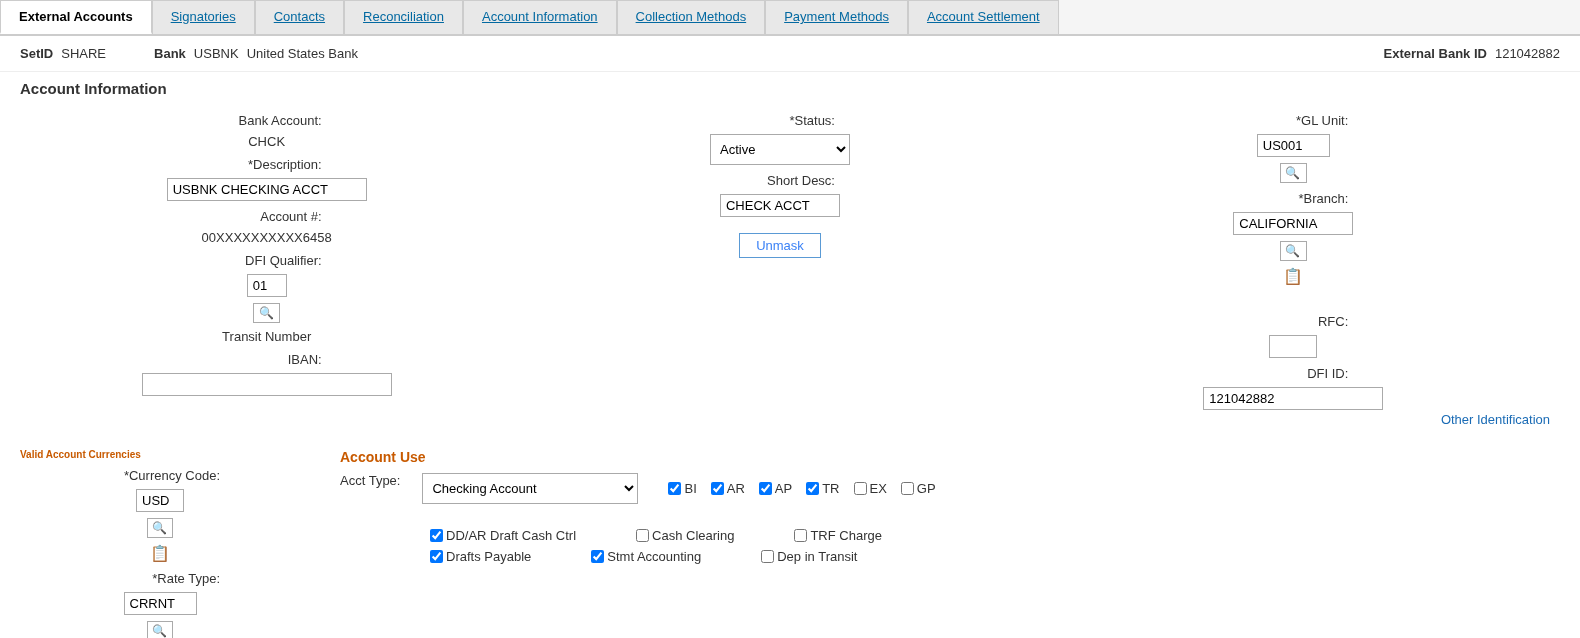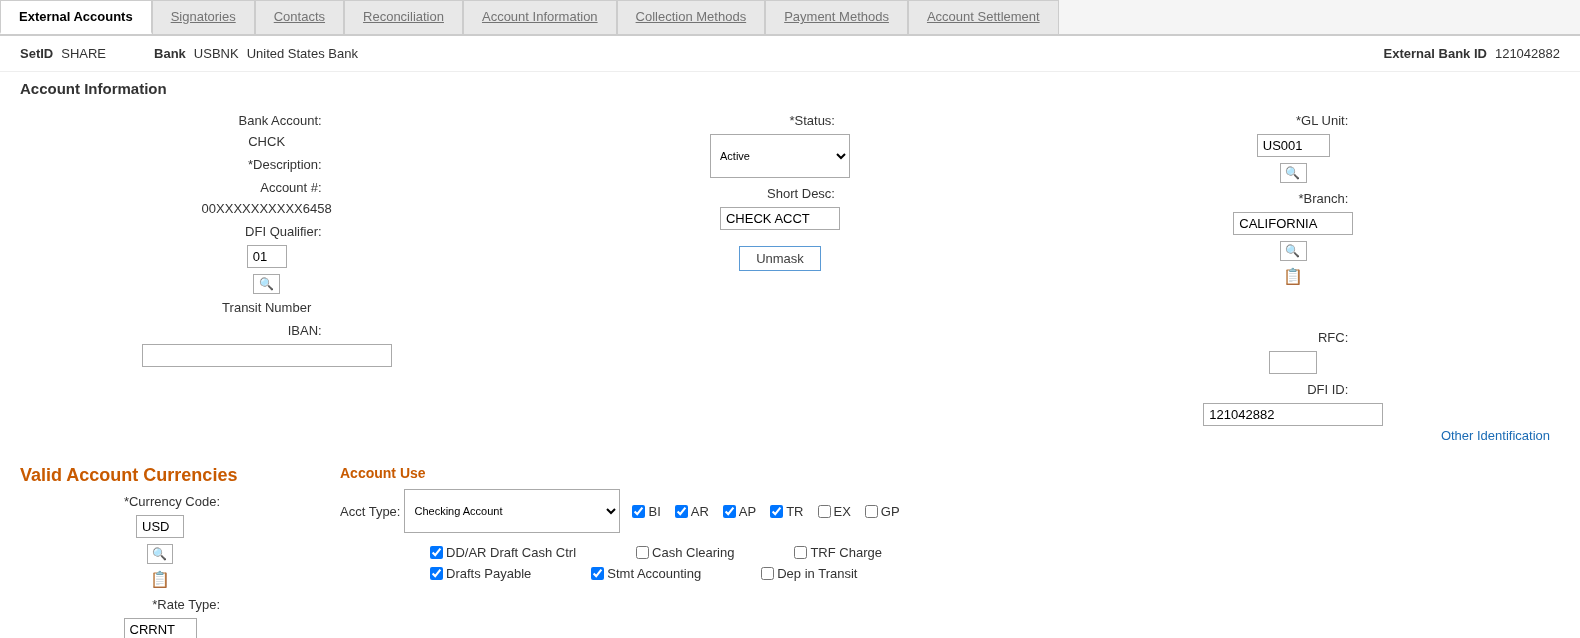--- a/index.html
+++ b/index.html
@@ -6,21 +6,21 @@
     body { font-family: Arial, sans-serif; font-size: 13px; color: #333; background: #fff; }
 
     
     .tabs { display: flex; border-bottom: 2px solid #ccc; background: #f5f5f5; text-align: center; }
     .tab {
       padding: 8px 18px;
       border: 1px solid #ccc;
       border-bottom: none;
       cursor: pointer;
       background: #e8e8e8;
-      color: #737373;
+      color: #0369a1;
       font-size: 13px;
       white-space: nowrap;
       text-decoration: underline;
     }
     .tab.active {
       background: #fff;
       border-bottom: 2px solid #fff;
       font-weight: bold;
       color: #000;
       text-decoration: none;
@@ -80,40 +80,40 @@
     input[type="text"].w60 { width: 48px; }
     input[type="text"].w80 { width: 73px; }
     input[type="text"].w120 { width: 120px; }
     input[type="text"].w180 { width: 180px; }
     input[type="text"].w200 { width: 200px; }
     input[type="text"].w250 { width: 250px; }
     input[type="text"].w40 { width: 40px; }
 
     select {
       border: 1px solid #aaa;
-      padding: 14px 5px;
-      font-size: 11px;
+      padding: 6px 5px;
+      font-size: 13px;
       background: #fff;
     }
     select.w140 { width: 140px; }
     select.w180 { width: 216px; }
 
     .search-btn {
       background: none;
       border: 1px solid #aaa;
       cursor: pointer;
       padding: 2px 5px;
       font-size: 12px;
       color: #555;
     }
 
     .unmask-btn {
       background: #fff;
       border: 1px solid #5a9ad5;
-      color: #404040;
+      color: #3b82f6;
       padding: 4px 16px;
       cursor: pointer;
       font-size: 13px;
     }
 
     .other-id-link {
       color: #1a6bb5;
       text-decoration: none;
       cursor: pointer;
       font-size: 13px;
@@ -122,21 +122,21 @@
     
     .bottom-sections {
       display: flex;
       padding: 8px 20px;
       gap: 40px;
     }
     .sub-section { min-width: 280px; }
     .sub-section-title {
       font-weight: bold;
       color: #c85a00;
-      font-size: 18px;
+      font-size: 10px;
       margin-bottom: 8px;
     }
 
     
     .account-use-section { flex: 1; }
     .acct-use-title {
       font-weight: bold;
       color: #c85a00;
       font-size: 14px;
       margin-bottom: 8px;
@@ -180,20 +180,21 @@
 
     <div class="form-col">
 
       <div class="field-row">
         <span class="field-label">Bank Account:</span>
         <span class="field-value">CHCK</span>
       </div>
 
       <div class="field-row">
         <span class="field-label">*Description:</span>
+        <input type="text" class="w200" value="USBNK CHECKING ACCT" style="">
       </div>
 
       <div class="field-row">
         <span class="field-label">Account #:</span>
         <span class="field-value">00XXXXXXXXXX6458</span>
       </div>
 
 
       <div class="field-row">
         <span class="field-label">DFI Qualifier:</span>
@@ -237,21 +238,21 @@
         <button class="search-btn">🔍</button>
       </div>
 
       <div class="field-row">
         <span class="field-label">*Branch:</span>
         <input type="text" class="w120" value="CALIFORNIA" style="">
         <button class="search-btn">🔍</button>
         <span style="cursor:pointer; font-size:16px; color:#8a7a00;">📋</span>
       </div>
 
-      <div class="field-row" style="margin-top: 44px;">
+      <div class="field-row" style="margin-top: 28px;">
         <span class="field-label">RFC:</span>
         <input type="text" class="w60" style="">
       </div>
 
       <div class="field-row">
         <span class="field-label">DFI ID:</span>
         <input type="text" class="w180" value="121042882" style="">
       </div>
     </div>
 
@@ -283,21 +284,21 @@
     <div class="field-row">
       <span class="field-label" style="min-width:120px;">*Index:</span>
       <input type="text" class="w120" value="MODEL" style="">
       <button class="search-btn">🔍</button>
     </div>
   </div>
 
   <div class="account-use-section">
     <div class="acct-use-title">Account Use</div>
 
-    <div style="display:flex; align-items:center; gap:4px; margin-bottom:12px;">
+    <div style="display:flex; gap:22px; margin-bottom:24px;">
       <span>Acct Type:</span>
       <select class="w180">
         <option>Checking Account</option>
         <option>Savings Account</option>
       </select>
 
       <div style="display:flex; align-items:center; gap:14px; margin-left: 8px;">
         <div class="checkbox-item">
           <input type="checkbox" checked="" style="">
           <span>BI</span>

